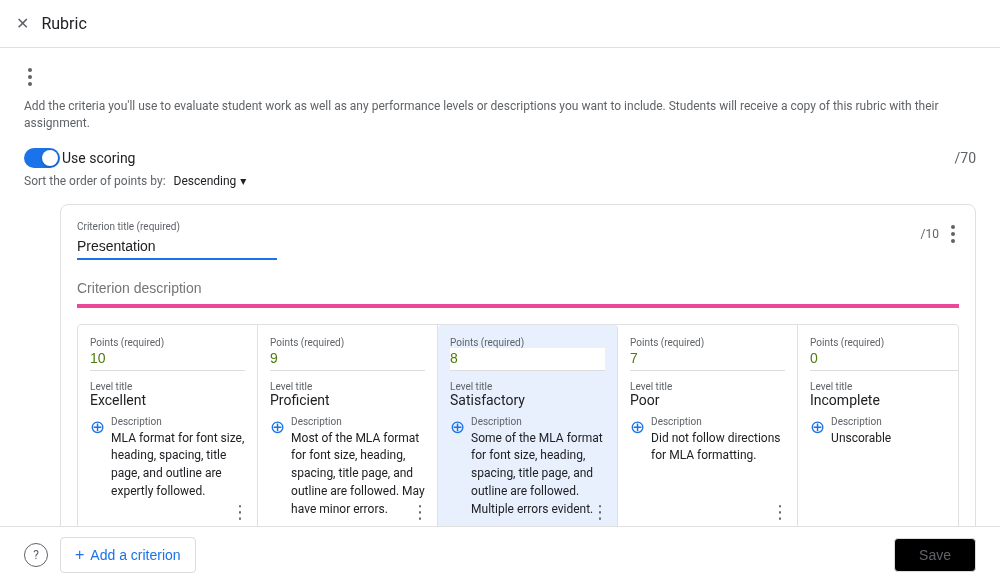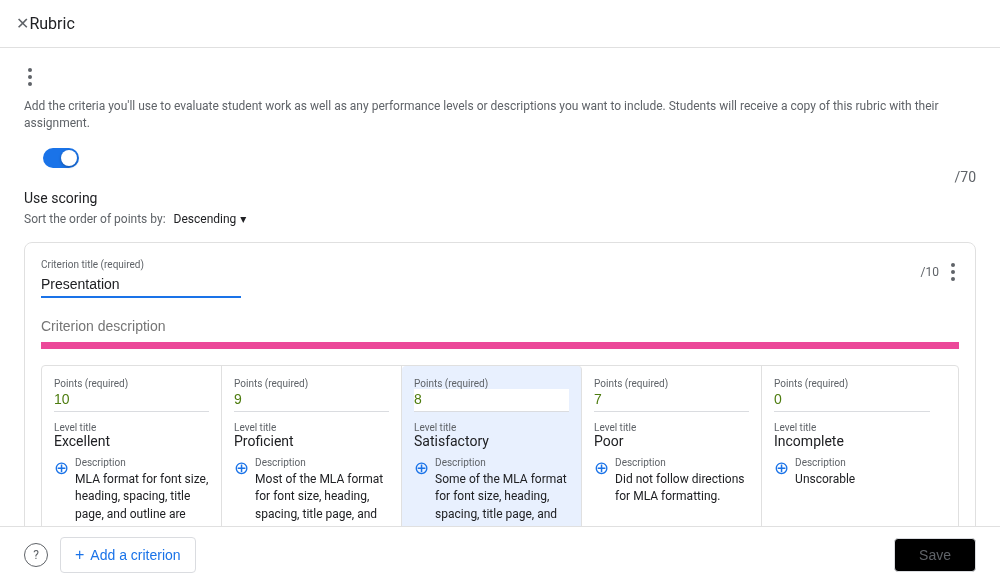--- a/index.html
+++ b/index.html
@@ -17,20 +17,21 @@
     .top-bar {
       display: flex;
       align-items: center;
       padding: 8px 16px;
       border-bottom: 1px solid #e0e0e0;
       height: 48px;
     }
     .top-bar-title {
       font-size: 16px;
       color: #202124;
+      margin-left: 12px;
     }
 
     
     .main {
       padding: 16px 24px;
       overflow-y: auto;
       height: calc(582px - 48px - 56px);
     }
 
     .assignment-title {
@@ -53,22 +54,21 @@
     .scoring-row {
       display: flex;
       align-items: center;
       justify-content: space-between;
       margin-bottom: 6px;
     }
 
     .scoring-left {
       display: flex;
       align-items: center;
-      gap: 22px;
-      flex-direction: column;
+      gap: 2px;
     }
 
     .toggle-switch {
       position: relative;
       width: 36px;
       height: 20px;
     }
     .toggle-track {
       position: absolute;
       top: 0; left: 0; right: 0; bottom: 0;
@@ -115,20 +115,21 @@
       align-items: center;
       gap: 4px;
     }
 
     
     .criterion-card {
       border: 1px solid #e0e0e0;
       border-radius: 8px;
       padding: 16px;
       margin-bottom: 12px;
+      margin-left: 36px;
     }
 
     .criterion-header {
       display: flex;
       justify-content: space-between;
       align-items: flex-start;
       margin-bottom: 12px;
     }
 
     .criterion-title-input {
@@ -142,21 +143,21 @@
     }
     .criterion-title-placeholder {
       font-size: 10px;
       color: #5f6368;
       display: block;
       margin-bottom: 2px;
     }
 
     .criterion-description {
       border: none;
-      border-bottom: 7px solid #ec4899;
+      border-bottom: 4px solid #ec4899;
       width: 100%;
       padding: 8px 0;
       font-size: 14px;
       color: #9aa0a6;
       outline: none;
       margin-bottom: 16px;
     }
 
     
     .levels-row {

